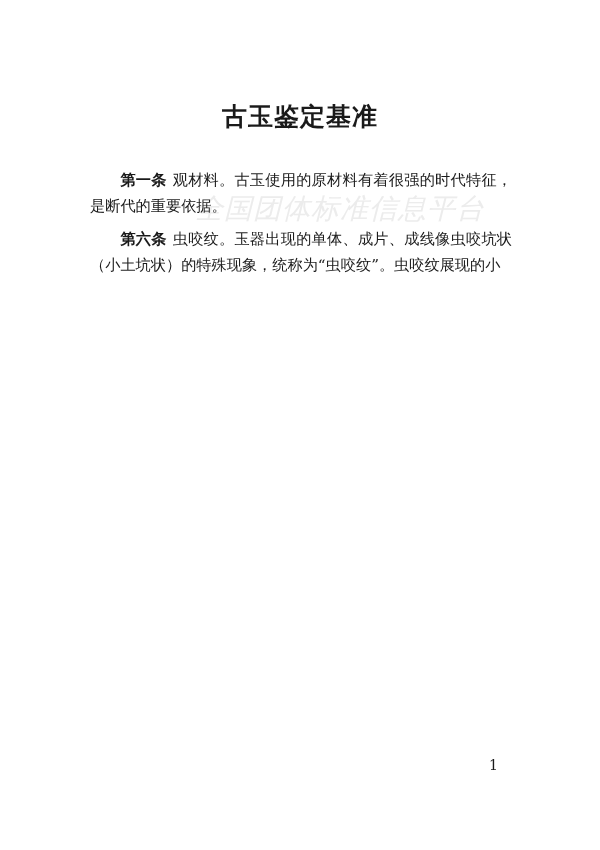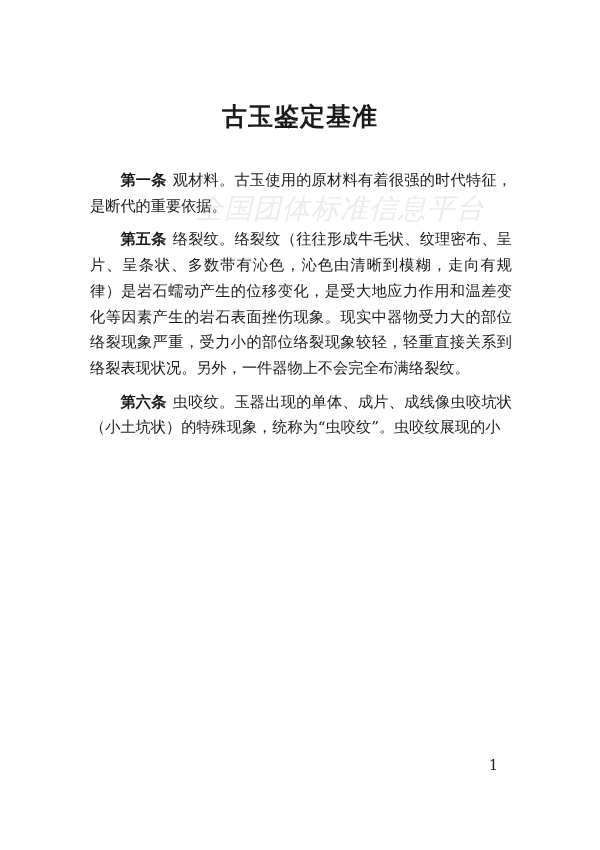--- a/index.html
+++ b/index.html
@@ -36,17 +36,16 @@
   </style>
 </head>
 <body>
 
 <div class="watermark">全国团体标准信息平台</div>
 
 <div class="title">古玉鉴定基准</div>
 
 <div class="content">
   <p class="article"><span class="article-heading">第一条</span><span>观材料。古玉使用的原材料有着很强的时代特征，是断代的重要依据。</span></p>
-  <p class="article"><span class="article-heading">第五条</span><span>络裂纹。络裂纹（往往形成牛毛状、纹理密布、呈片、呈条状、多数带有沁色，沁色由清晰到模糊，走向有规律）是岩石蠕动产生的位移变化，是受大地应力作用和温差变化等因素产生的岩石表面挫伤现象。现实中器物受力大的部位络裂现象严重，受力小的部位络裂现象较轻，轻重直接关系到络裂表现状况。另外，一件器物上不会完全布满络裂纹。</span></p>
   <p class="article"><span class="article-heading">第六条</span><span>虫咬纹。玉器出现的单体、成片、成线像虫咬坑状（小土坑状）的特殊现象，统称为“虫咬纹”。虫咬纹展现的小</span></p>
 </div>
 
 <div class="page-number">1</div>
 
 </body></html>

